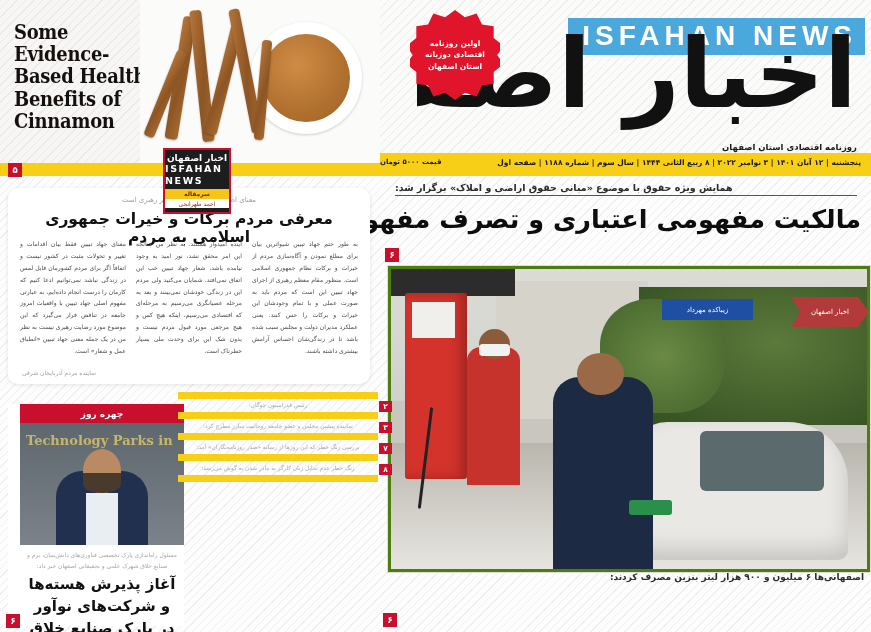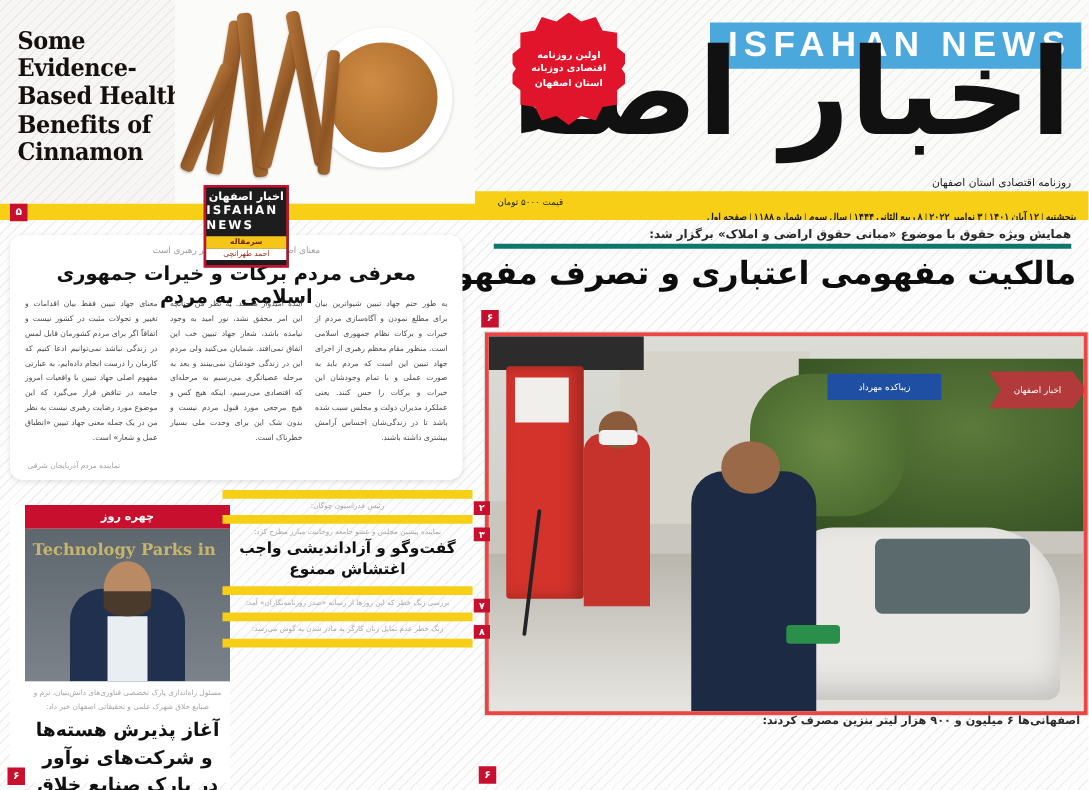--- a/index.html
+++ b/index.html
@@ -83,35 +83,35 @@
     font-family:"DejaVu Sans",sans-serif;
   }
   .rosette{
     position:absolute;left:30px;top:10px;width:78px;height:78px;background:#e0152b;color:#fff;
     display:flex;align-items:center;justify-content:center;text-align:center;
     font-size:7.5px;line-height:1.55;font-weight:700;padding:6px;
     clip-path:polygon(50% 0%,61% 8%,74% 4%,80% 16%,93% 18%,93% 31%,104% 40%,97% 50%,
       104% 60%,93% 69%,93% 82%,80% 84%,74% 96%,61% 92%,50% 100%,39% 92%,26% 96%,20% 84%,
       7% 82%,7% 69%,-4% 60%,3% 50%,-4% 40%,7% 31%,7% 18%,20% 16%,26% 4%,39% 8%);
   }
-  .mh-sub{position:absolute;right:14px;top:142px;font-size:8.5px;font-weight:400;color:#1a1a1a;}
+  .mh-sub{position:absolute;right:14px;top:142px;font-size:8.5px;font-weight:700;color:#1a1a1a;}
   .datebar{position:absolute;left:0;top:153px;width:491px;height:23px;background:#f7cf16;}
-  .datebar .dates{position:absolute;right:10px;top:16px;font-size:7.5px;color:#1a1a1a;font-weight:700;white-space:nowrap;font-family:Liberation Serif, serif;}
-  .datebar .price{position:absolute;left:18px;top:5px;font-size:7px;color:#1a1a1a;font-weight:400;}
+  .datebar .dates{position:absolute;right:10px;top:5px;font-size:7.5px;color:#1a1a1a;font-weight:700;white-space:nowrap;}
+  .datebar .price{position:absolute;left:0;top:5px;font-size:7px;color:#1a1a1a;font-weight:700;}
 
   
   .lead{position:absolute;left:380px;top:182px;width:491px;height:450px;}
-  .lead-kicker{position:absolute;right:14px;top:0;width:462px;text-align:right;
-    font-size:9.5px;font-weight:700;color:#2a2a2a;border-bottom:4px solid #0f766e;padding-bottom:2px;}
+  .lead-kicker{position:absolute;right:14px;top:0;width:462px;text-align:left;
+    font-size:9.5px;font-weight:700;color:#2a2a2a;border-bottom:1px solid #0f766e;padding-bottom:2px;}
   .lead-head{position:absolute;right:10px;top:22px;width:468px;text-align:center;
     font-size:25.5px;font-weight:700;color:#0d0d0d;letter-spacing:-.4px;white-space:nowrap;}
   .pb-lead{left:385px;top:248px;}
 
   .photo{position:absolute;left:388px;top:266px;width:476px;height:300px;
-    background:#c9c6bf;overflow:hidden;border:3px solid #ef4444;box-shadow:0 0 0 1px #e0ded9;}
+    background:#c9c6bf;overflow:hidden;border:3px solid #4d7c0f;box-shadow:0 0 0 1px #e0ded9;}
   .sky{position:absolute;left:0;top:0;width:100%;height:44%;
     background:linear-gradient(#dcdcd6,#cfd2cc);}
   .canopy{position:absolute;right:0;top:6%;width:48%;height:46%;
     background:radial-gradient(ellipse at 60% 40%,#5b7a3b,#3e5a28 70%,#35501f);}
   .canopy2{position:absolute;right:30%;top:10%;width:26%;height:38%;
     background:radial-gradient(ellipse at 50% 50%,#6a8a45,#44642b);border-radius:40%;}
   .bldg{position:absolute;left:22%;top:4%;width:32%;height:46%;background:#d6d3cb;}
   .bluesign{position:absolute;right:24%;top:10%;width:19%;height:7%;background:#1f4fa3;
     color:#fff;font-size:7px;display:flex;align-items:center;justify-content:center;}
   .ground{position:absolute;left:0;bottom:0;width:100%;height:42%;
@@ -293,21 +293,20 @@
 
     <div class="item">
       <div class="kick">رئیس فدراسیون چوگان:</div>
       <div class="bar" style="margin-top:4px">
         <span class="num">۲</span>
       </div>
     </div>
 
     <div class="item">
       <div class="kick">نماینده پیشین مجلس و عضو جامعه روحانیت مبارز مطرح کرد:</div>
-      <div class="ttl">گفت‌وگو و آزاداندیشی واجب اغتشاش ممنوع</div>
       <div class="bar" style="margin-top:4px">
         <span class="num">۳</span>
       </div>
     </div>
 
     <div class="item">
       <div class="kick">بررسی زنگ خطر که این روزها از رسانه «صدر روزنامه‌نگاران» آمد:</div>
       <div class="bar" style="margin-top:4px">
         <span class="num">۷</span>
       </div>

